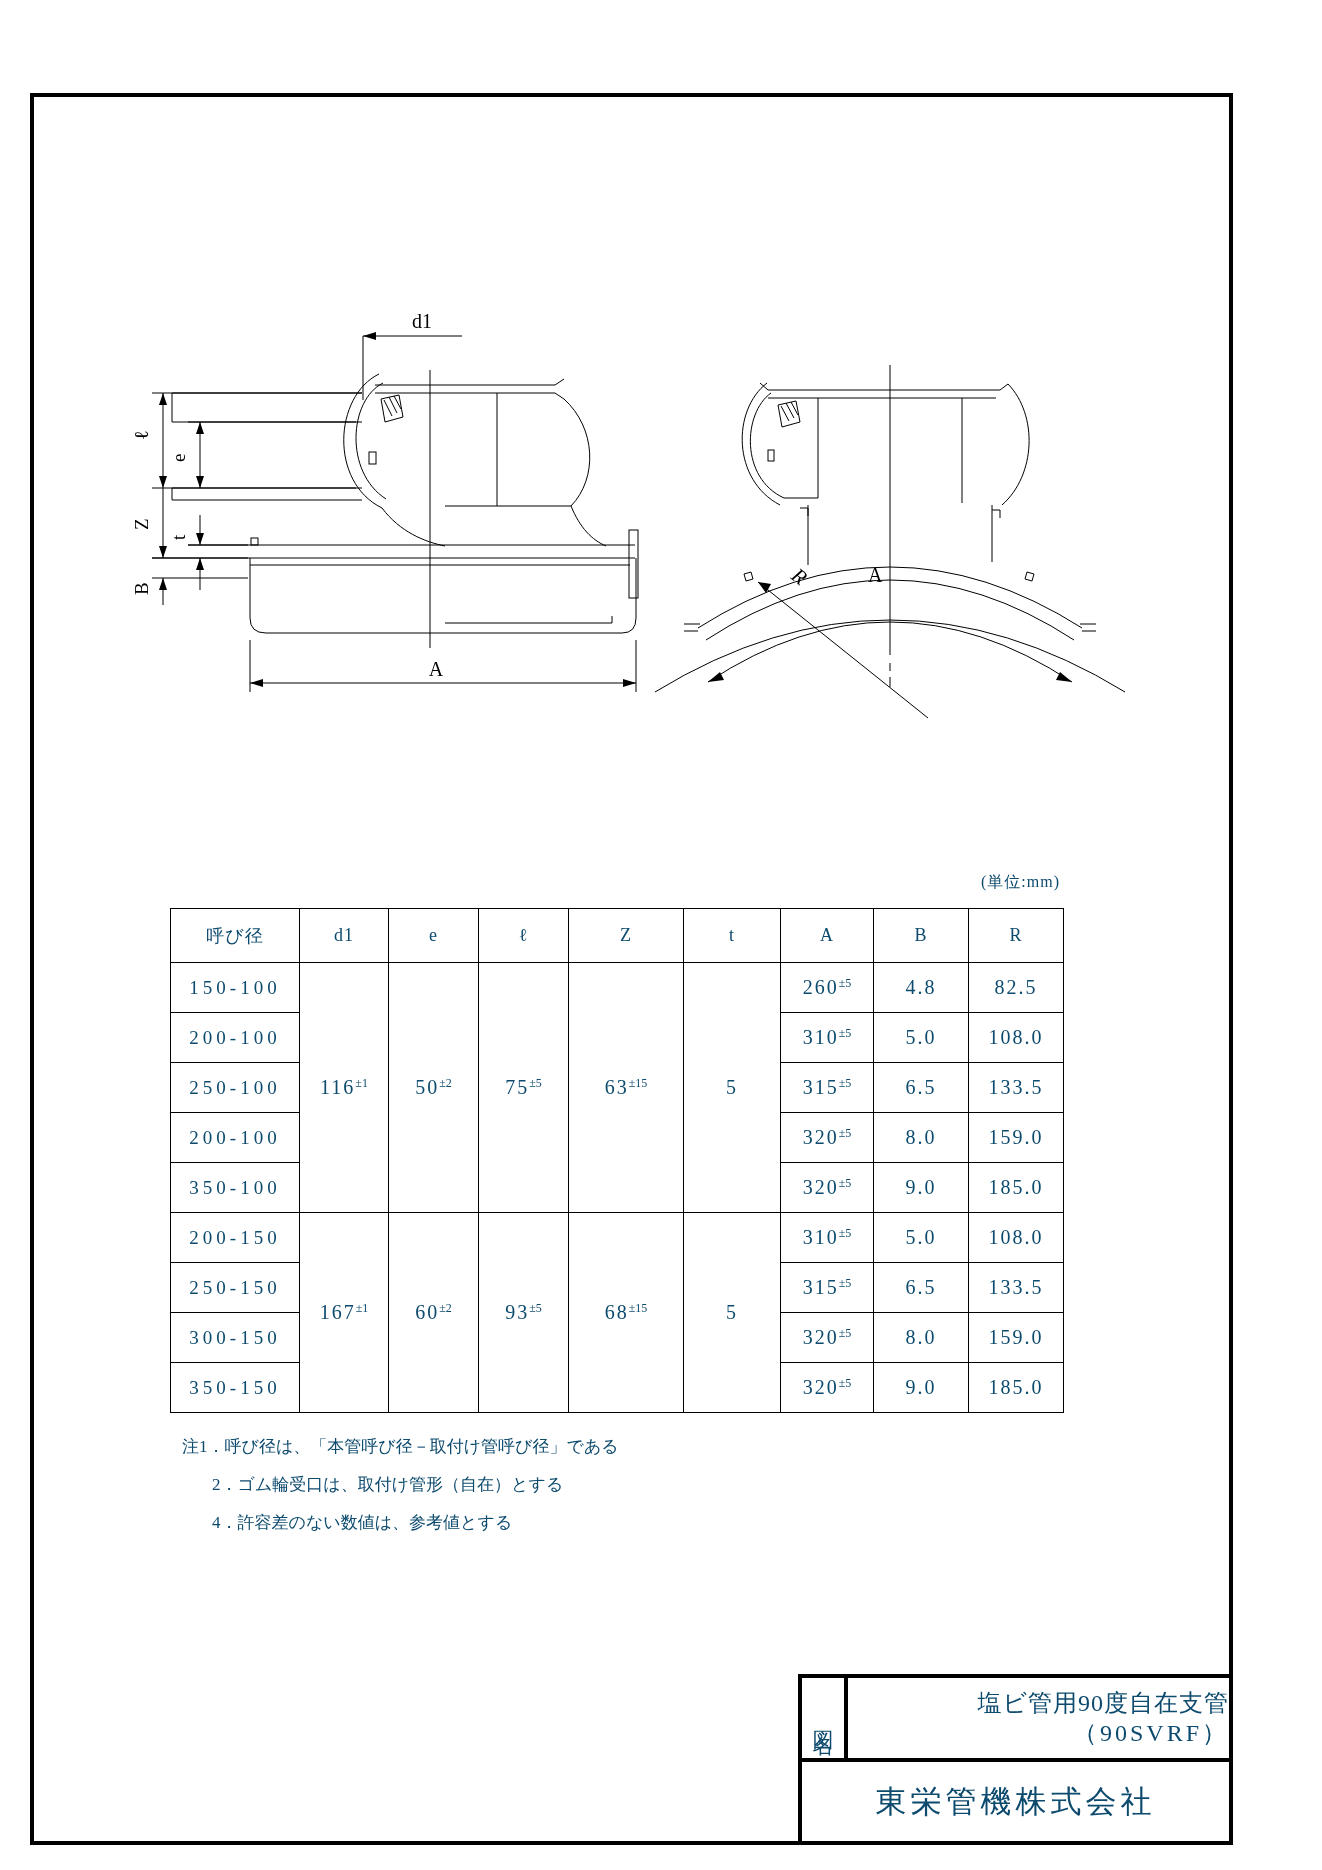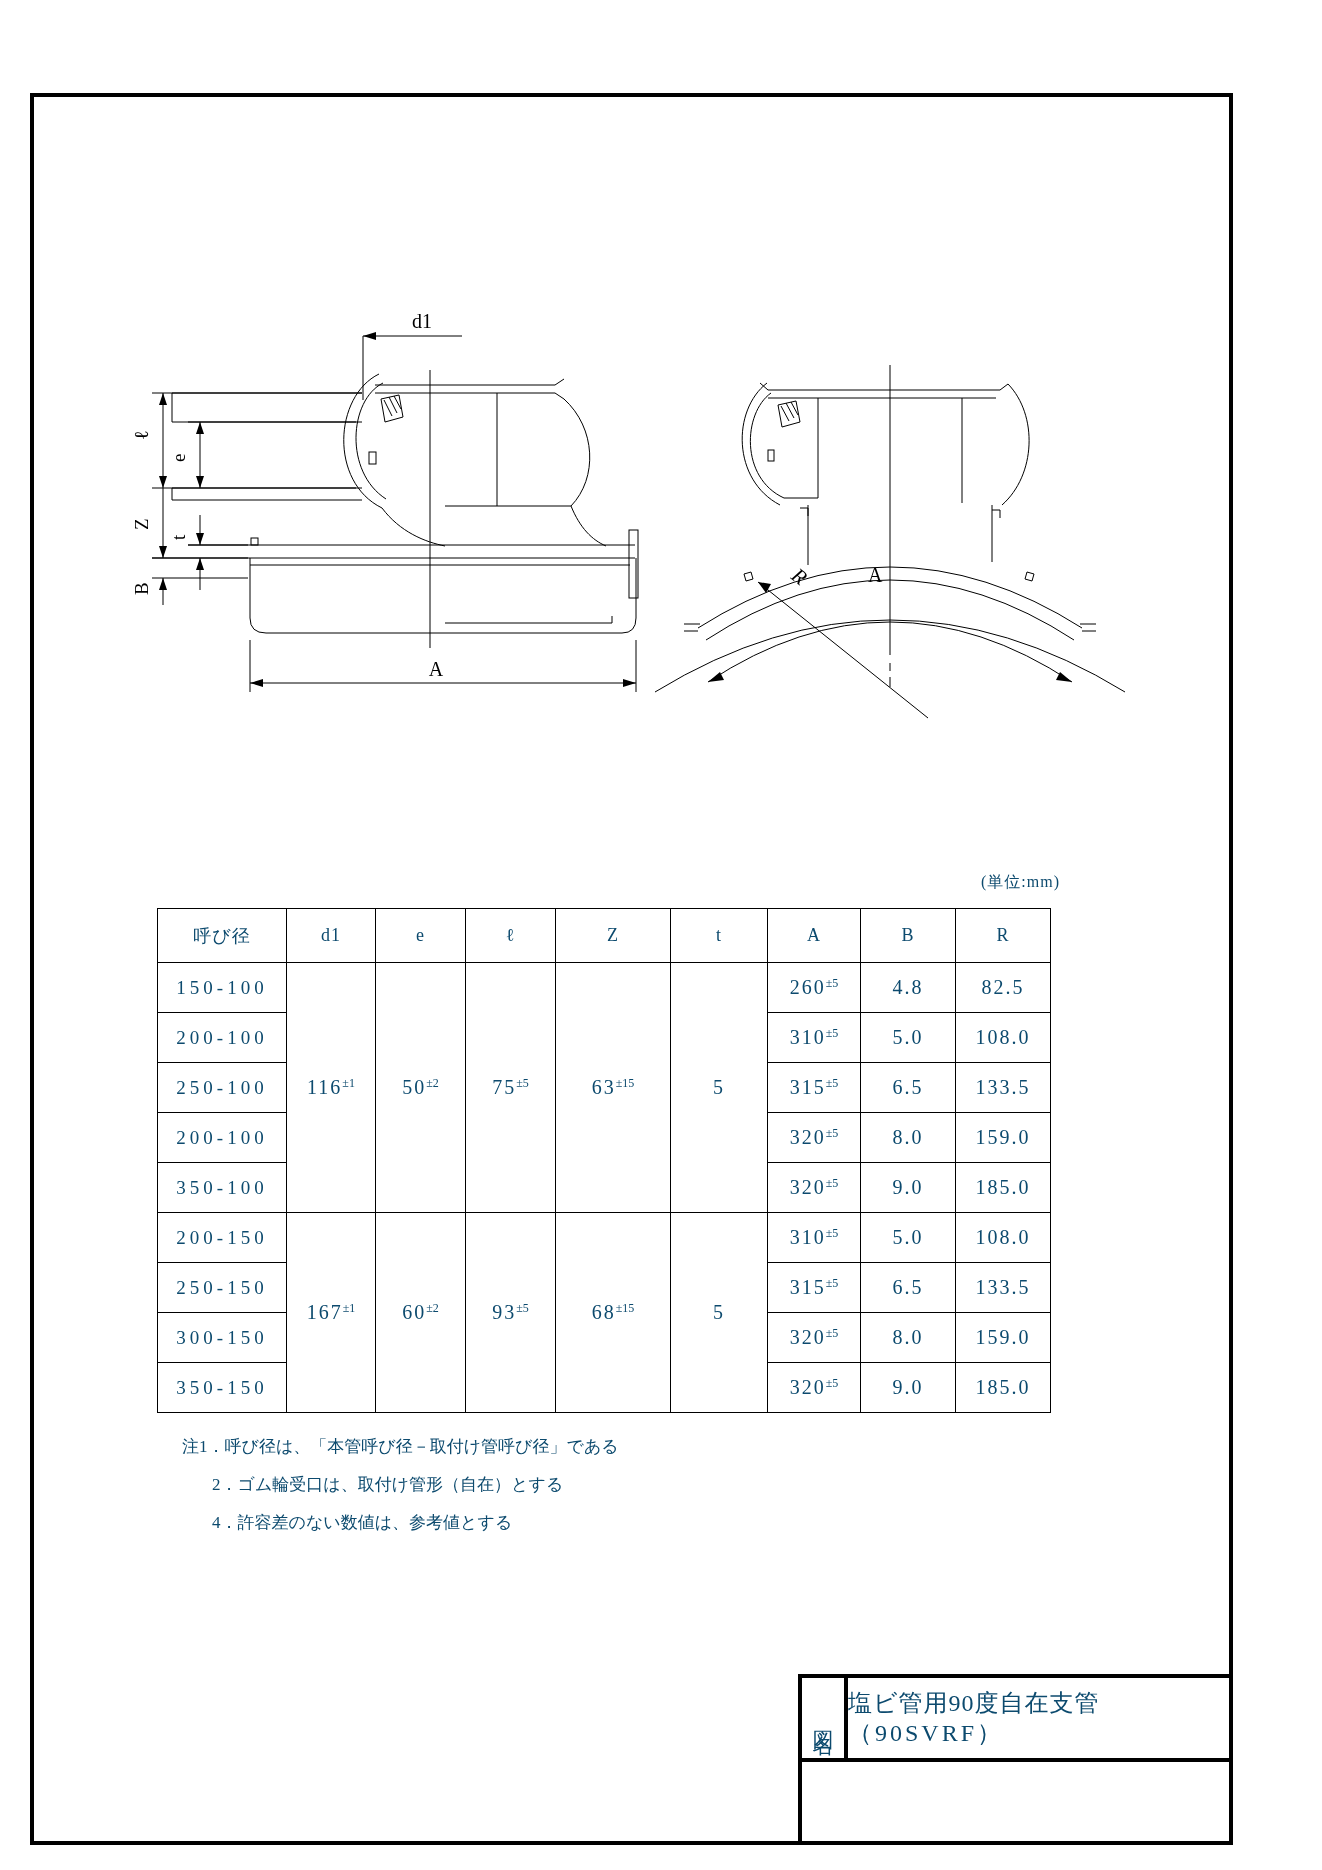--- a/index.html
+++ b/index.html
@@ -13,21 +13,21 @@
     border:4px solid #000;box-sizing:border-box;
   }
   svg text{font-family:"Liberation Serif","DejaVu Serif",serif;fill:#000;}
   .diagram{position:absolute;overflow:visible;}
   .unit-label{
     position:absolute;left:860px;top:872px;width:200px;text-align:right;
     font-size:16px;letter-spacing:1px;
   }
   
   .dim-table{
-    position:absolute;left:157px;top:908px;border-collapse:collapse;
+    position:absolute;left:170px;top:908px;border-collapse:collapse;
     table-layout:fixed;
   }
   .dim-table th,.dim-table td{
     border:1px solid #000;text-align:center;vertical-align:middle;
     padding:0;font-weight:normal;overflow:hidden;
   }
   .dim-table thead tr{height:54px;}
   .dim-table tbody tr{height:50px;}
   .dim-table th{font-size:18px;letter-spacing:1px;}
   .size-cell{font-size:19px;letter-spacing:4px;}
@@ -42,21 +42,21 @@
     box-sizing:border-box;border:4px solid #000;display:flex;flex-direction:column;
     background:#fff;
   }
   .tb-row1{display:flex;height:84px;box-sizing:border-box;border-bottom:4px solid #000;}
   .tb-zumei{
     width:46px;box-sizing:border-box;border-right:4px solid #000;
     display:flex;align-items:center;justify-content:center;
     font-size:21px;writing-mode:vertical-rl;letter-spacing:4px;
   }
   .tb-title{
-    flex:1;display:flex;flex-direction:column;align-items:flex-start;justify-content:center;
+    flex:1;display:flex;flex-direction:column;align-items:flex-end;justify-content:center;
     line-height:1.25;
   }
   .tb-title .t1{font-size:24px;letter-spacing:1px;}
   .tb-title .t2{font-size:24px;letter-spacing:3px;}
   .tb-company{
     flex:1;display:flex;align-items:center;justify-content:center;
     font-size:31px;letter-spacing:4px;
   }
 </style>
 </head>
@@ -308,15 +308,16 @@
   </div>
 
   <div class="title-block">
     <div class="tb-row1">
       <div class="tb-zumei">図名</div>
       <div class="tb-title">
         <div class="t1">塩ビ管用90度自在支管</div>
         <div class="t2">（90SVRF）</div>
       </div>
     </div>
+    <div class="tb-company">東栄管機株式会社</div>
   </div>
 
 </div>
 
 </body></html>

